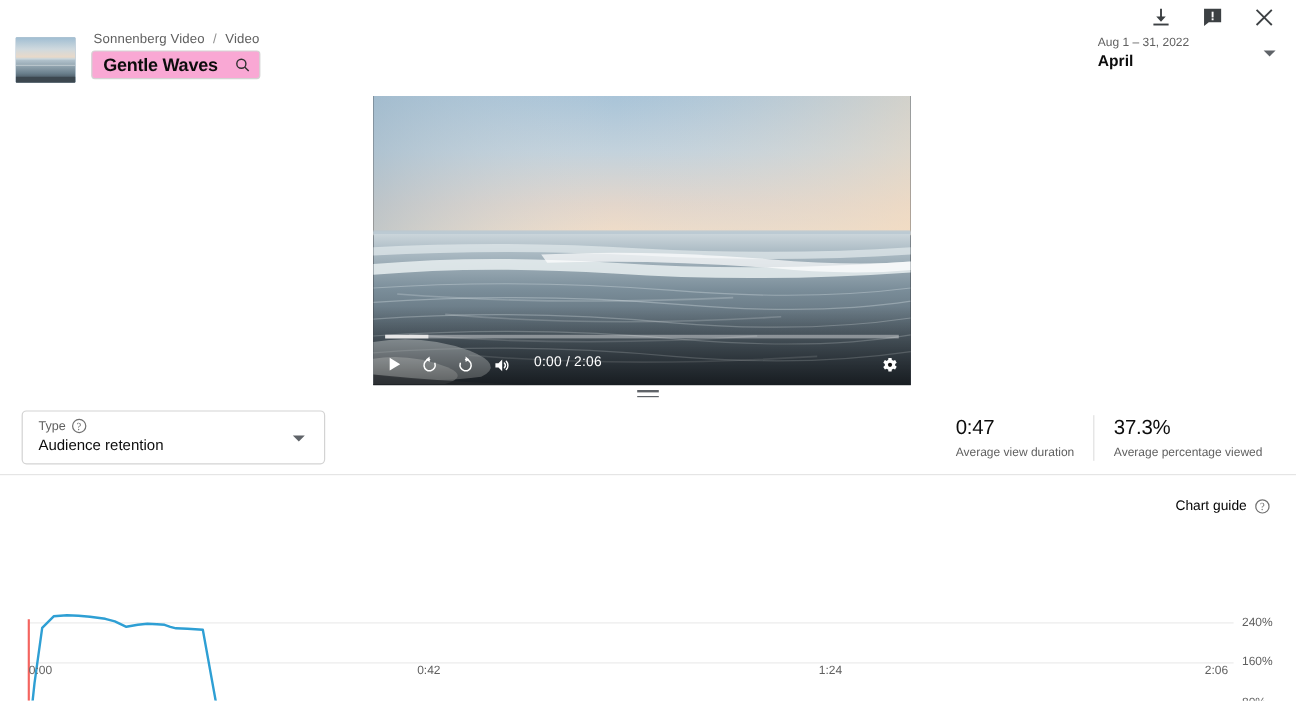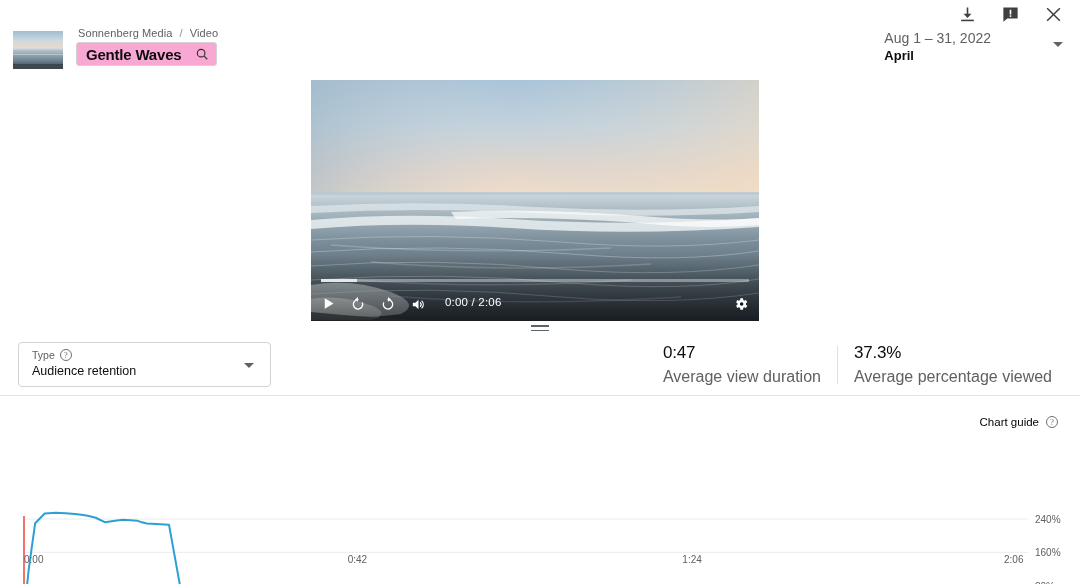--- a/index.html
+++ b/index.html
@@ -43,21 +43,21 @@
   }
   .hdr-icons {
     position: absolute; right: 17px; top: 4px;
     display: flex; align-items: center; gap: 23px;
   }
   .hdr-icons .icon-btn { width: 20px; height: 20px; }
   .date-sel {
     position: absolute; right: 17px; top: 30px;
     display: flex; align-items: flex-start; gap: 62px;
   }
-  .date-range { font-size: 14px; color: #606060; text-align: center; }
+  .date-range { font-size: 10px; color: #606060; text-align: center; }
   .date-label { font-size: 13px; font-weight: bold; color: #0d0d0d; margin-top: 2px; }
   .caret {
     width: 0; height: 0; border-left: 5px solid transparent;
     border-right: 5px solid transparent; border-top: 5px solid #5f6368;
     margin-top: 12px;
   }
 
   
   .player-wrap { position: relative; height: 243px; background: #fff; }
   .player {
@@ -99,21 +99,21 @@
   .type-label { font-size: 10.5px; color: #606060; display: flex; align-items: center; gap: 5px; }
   .type-value { font-size: 12.5px; color: #0d0d0d; margin-top: 3px; }
   .sel-caret {
     position: absolute; right: 16px; top: 20px;
     width: 0; height: 0; border-left: 5px solid transparent;
     border-right: 5px solid transparent; border-top: 5px solid #5f6368;
   }
   .stat-group { margin-left: auto; display: flex; align-items: center; }
   .stat { text-align: left; padding: 0 16px; }
   .stat-value { font-size: 17px; color: #0d0d0d; letter-spacing: -.2px; }
-  .stat-name { font-size: 16px; color: #606060; margin-top: 5px; }
+  .stat-name { font-size: 10px; color: #606060; margin-top: 5px; }
   .divider-v { width: 1px; height: 38px; background: #e0e0e0; }
   .stat-group .stat:last-child { padding-right: 28px; }
 
   .hr {
     position: absolute; left: 0; top: 395px; width: 1080px; height: 1px;
     background: #e5e5e5;
   }
 
   
   .chart-area { position: absolute; left: 0; top: 396px; width: 1080px; height: 188px; }
@@ -160,21 +160,21 @@
           </defs>
           <rect x="0" y="0" width="50" height="18" fill="url(#tsky)"></rect>
           <rect x="0" y="18" width="50" height="20" fill="url(#tsea)"></rect>
           <rect x="0" y="17" width="50" height="1.6" fill="#cdd7dc" opacity=".8"></rect>
           <rect x="0" y="23" width="50" height="1" fill="#d6dde0" opacity=".55"></rect>
           <rect x="0" y="33" width="50" height="5" fill="#3c474f"></rect>
         </svg>
       </div>
       <div class="hdr-meta">
         <div class="crumbs">
-          <span>Sonnenberg Media</span>
+          <span>Sonnenberg Video</span>
           <span class="crumb-sep">/</span>
           <span>Video</span>
         </div>
         <div class="title-box">
           <span class="title-text">Gentle Waves</span>
           <span class="icon-btn">
             <svg width="14" height="14" viewBox="0 0 24 24" fill="none" stroke="#303030" stroke-width="2">
               <circle cx="10.5" cy="10.5" r="6.5"></circle>
                 <line x1="15.5" y1="15.5" x2="21" y2="21"></line>
             </svg>

